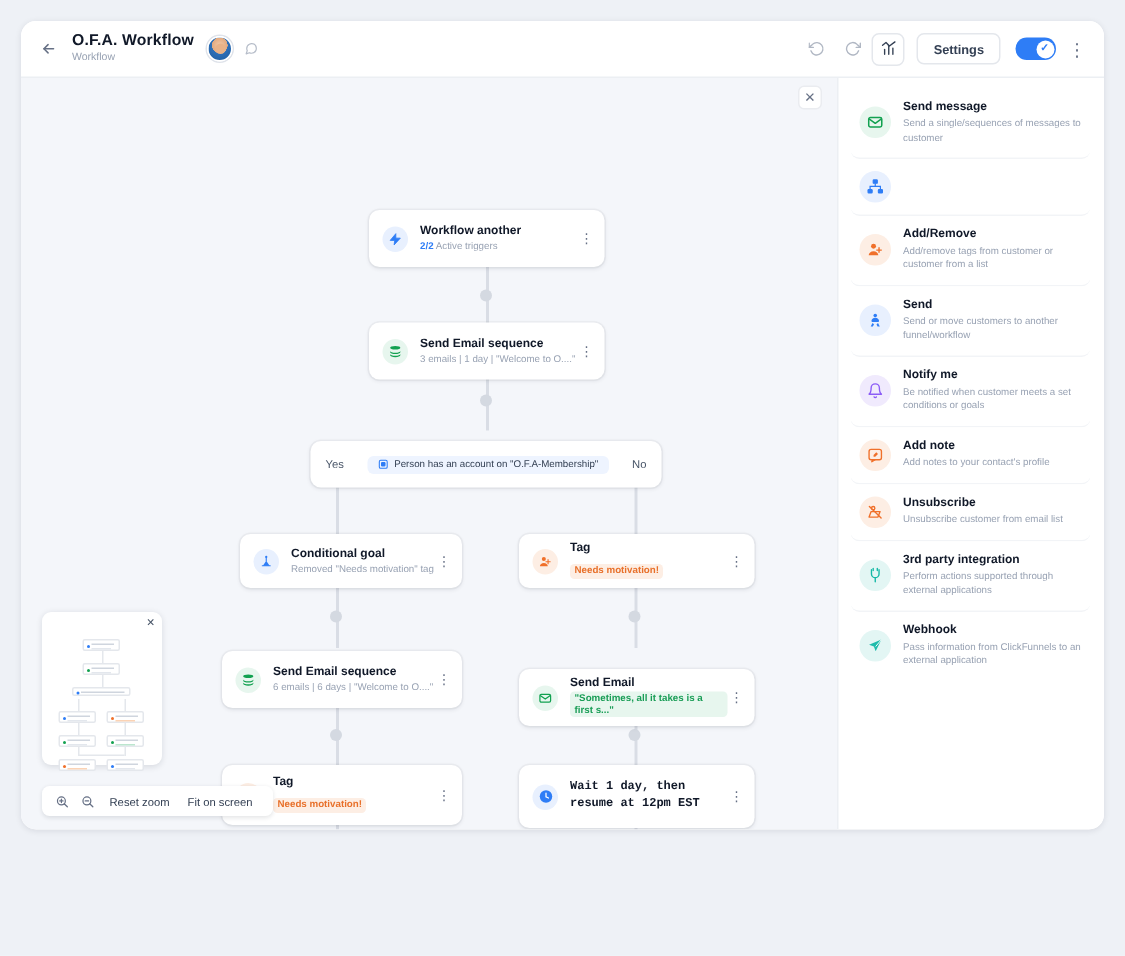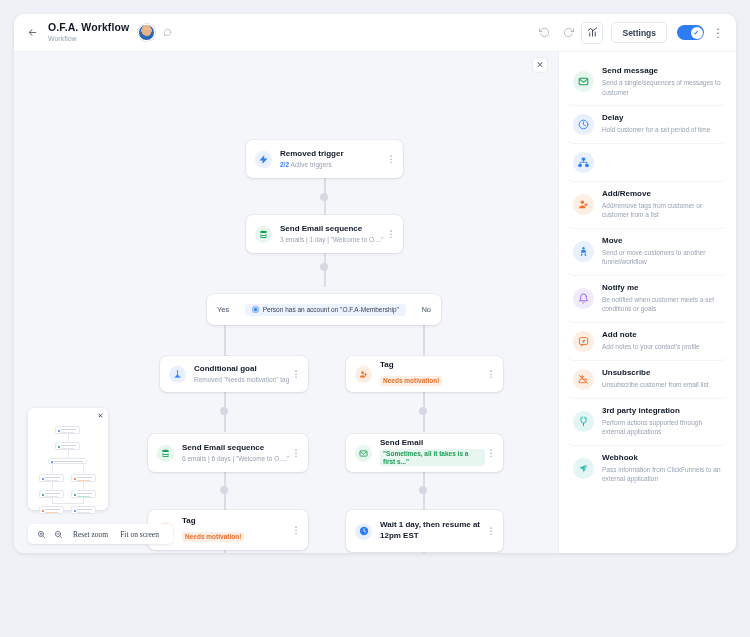--- a/index.html
+++ b/index.html
@@ -191,21 +191,21 @@
   .mm-edge { position: absolute; background: #e4e7ec; }
   .mm-edge.v { width: .8px; }
   .mm-edge.h { height: .8px; }
 
   
   .zoomctl {
     position: absolute; left: 14px; bottom: 9px;
     height: 20px; background: #fff; border-radius: 5px;
     box-shadow: 0 1px 3px rgba(16,24,40,.11);
     display: flex; align-items: center; gap: 2px;
-    padding: 0 9px 0 6px; z-index: 5; font-family: Liberation Serif, serif;
+    padding: 0 9px 0 6px; z-index: 5;
   }
   .zc-ico {
     width: 15px; height: 15px; color: #667085;
     display: flex; align-items: center; justify-content: center;
     cursor: pointer;
   }
   .zc-txt {
     font-size: 7.5px; color: #344054; cursor: pointer;
     padding: 0 5px; white-space: nowrap;
   }
@@ -320,21 +320,21 @@
         <div class="edge v" style="left:310px; top:545px; height:25px;"></div>
       </div>
 
       <div class="node" style="left:232px; top:88px; width:157px; height:38px;">
         <div class="node-ico" style="background:#e8f0fe;">
           <svg width="9" height="9" viewBox="0 0 24 24" fill="#2e7df6" stroke="#2e7df6" stroke-width="1.5" stroke-linejoin="round">
               <polygon points="13 2 3 14 11 14 10 22 21 10 13 10 13 2"></polygon>
             </svg>
         </div>
         <div class="node-text">
-          <div class="node-title">Removed trigger</div>
+          <div class="node-title">Workflow another</div>
           <div class="node-sub"><span class="hl">2/2</span> <span>Active triggers</span></div>
         </div>
         <div class="kebab">⋮</div>
       </div>
 
       <div class="node" style="left:232px; top:163px; width:157px; height:38px;">
         <div class="node-ico" style="background:#e7f6ee;">
           <svg width="9" height="9" viewBox="0 0 24 24" fill="#12a150">
               <ellipse cx="12" cy="5" rx="9" ry="3.2"></ellipse>
               <path d="M3 10.5c0 1.8 4 3.2 9 3.2s9-1.4 9-3.2v2.5c0 1.8-4 3.2-9 3.2s-9-1.4-9-3.2z"></path>
@@ -401,21 +401,21 @@
               <path d="M3 16c0 1.8 4 3.2 9 3.2s9-1.4 9-3.2v2.4c0 1.8-4 3.2-9 3.2s-9-1.4-9-3.2z"></path>
             </svg>
         </div>
         <div class="node-text">
           <div class="node-title">Send Email sequence</div>
           <div class="node-sub">6 emails | 6 days | "Welcome to O...."</div>
         </div>
         <div class="kebab">⋮</div>
       </div>
 
-      <div class="node" style="left:332px; top:382px; width:157px; height:38px;">
+      <div class="node" style="left:332px; top:394px; width:157px; height:38px;">
         <div class="node-ico" style="background:#e7f6ee;">
           <svg width="9" height="9" viewBox="0 0 24 24" fill="none" stroke="#12a150" stroke-width="2.2" stroke-linejoin="round">
               <rect x="2.5" y="5" width="19" height="14" rx="2.5"></rect>
               <polyline points="3 7 12 13.5 21 7"></polyline>
             </svg>
         </div>
         <div class="node-text">
           <div class="node-title">Send Email</div>
           <span class="badge green">"Sometimes, all it takes is a first s..."</span>
         </div>
@@ -438,21 +438,21 @@
       </div>
 
       <div class="node" style="left:332px; top:458px; width:157px; height:42px;">
         <div class="node-ico" style="background:#e8f0fe;">
           <svg width="10" height="10" viewBox="0 0 24 24" fill="#2e7df6">
               <circle cx="12" cy="12" r="10"></circle>
               <path d="M12 6.5v6l4 2" stroke="#fff" stroke-width="2" stroke-linecap="round" fill="none"></path>
             </svg>
         </div>
         <div class="node-text">
-          <div class="node-title" style="line-height:1.35;">Wait 1 day, then resume at 12pm EST</div>
+          <div class="node-title" style="line-height:1.35;font-family:Liberation Mono, monospace;">Wait 1 day, then resume at 12pm EST</div>
         </div>
         <div class="kebab">⋮</div>
       </div>
 
       <div class="minimap">
         <div class="mm-close">✕</div>
         <div class="mm-inner">
           <div class="mm-edge v" style="left:33.5px; top:20px; height:8px;"></div>
           <div class="mm-edge v" style="left:33.5px; top:36px; height:8px;"></div>
           <div class="mm-edge v" style="left:18px; top:52px; height:8px;"></div>
@@ -538,32 +538,20 @@
               <rect x="2.5" y="5" width="19" height="14" rx="2.5"></rect>
               <polyline points="3 7 12 13.5 21 7"></polyline>
             </svg>
         </div>
         <div class="ptxt">
           <div class="ptitle">Send message</div>
           <div class="pdesc">Send a single/sequences of messages to customer</div>
         </div>
       </div>
 
-      <div class="pitem">
-        <div class="pico" style="background:#e8f0fe;">
-          <svg width="11" height="11" viewBox="0 0 24 24" fill="none" stroke="#2e7df6" stroke-width="2" stroke-linecap="round">
-              <circle cx="12" cy="12" r="9.5"></circle>
-              <path d="M12 6.5v6l4.2 2.2"></path>
-            </svg>
-        </div>
-        <div class="ptxt">
-          <div class="ptitle">Delay</div>
-          <div class="pdesc">Hold customer for a set period of time</div>
-        </div>
-      </div>
 
       <div class="pitem">
         <div class="pico" style="background:#e8f0fe;">
           <svg width="11" height="11" viewBox="0 0 24 24" fill="#2e7df6" stroke="#2e7df6" stroke-width="1.6">
               <rect x="9" y="2" width="6" height="5" rx="1"></rect>
               <rect x="1.5" y="16" width="6" height="5" rx="1"></rect>
               <rect x="16.5" y="16" width="6" height="5" rx="1"></rect>
               <path d="M12 7v4.5M4.5 16v-4.5h15V16" fill="none" stroke-width="1.8"></path>
             </svg>
         </div>
@@ -585,21 +573,21 @@
 
       <div class="pitem">
         <div class="pico" style="background:#e8f0fe;">
           <svg width="11" height="11" viewBox="0 0 24 24" fill="#2e7df6">
               <circle cx="12" cy="5" r="2.6"></circle>
               <path d="M12 8.2c-3.2 0-5.5 2-5.5 4.6 0 1.1.6 1.8 1.6 1.8h7.8c1 0 1.6-.7 1.6-1.8 0-2.6-2.3-4.6-5.5-4.6z"></path>
               <path d="M8 16l-2.6 5h3.2l1.6-3.2zM16 16l2.6 5h-3.2L13.8 18z"></path>
             </svg>
         </div>
         <div class="ptxt">
-          <div class="ptitle">Move</div>
+          <div class="ptitle">Send</div>
           <div class="pdesc">Send or move customers to another funnel/workflow</div>
         </div>
       </div>
 
 
       <div class="pitem">
         <div class="pico" style="background:#f0eafd;">
           <svg width="11" height="11" viewBox="0 0 24 24" fill="none" stroke="#8b5cf6" stroke-width="2" stroke-linecap="round" stroke-linejoin="round">
               <path d="M18 8A6 6 0 0 0 6 8c0 7-3 9-3 9h18s-3-2-3-9"></path>
               <path d="M13.7 21a2 2 0 0 1-3.4 0"></path>

